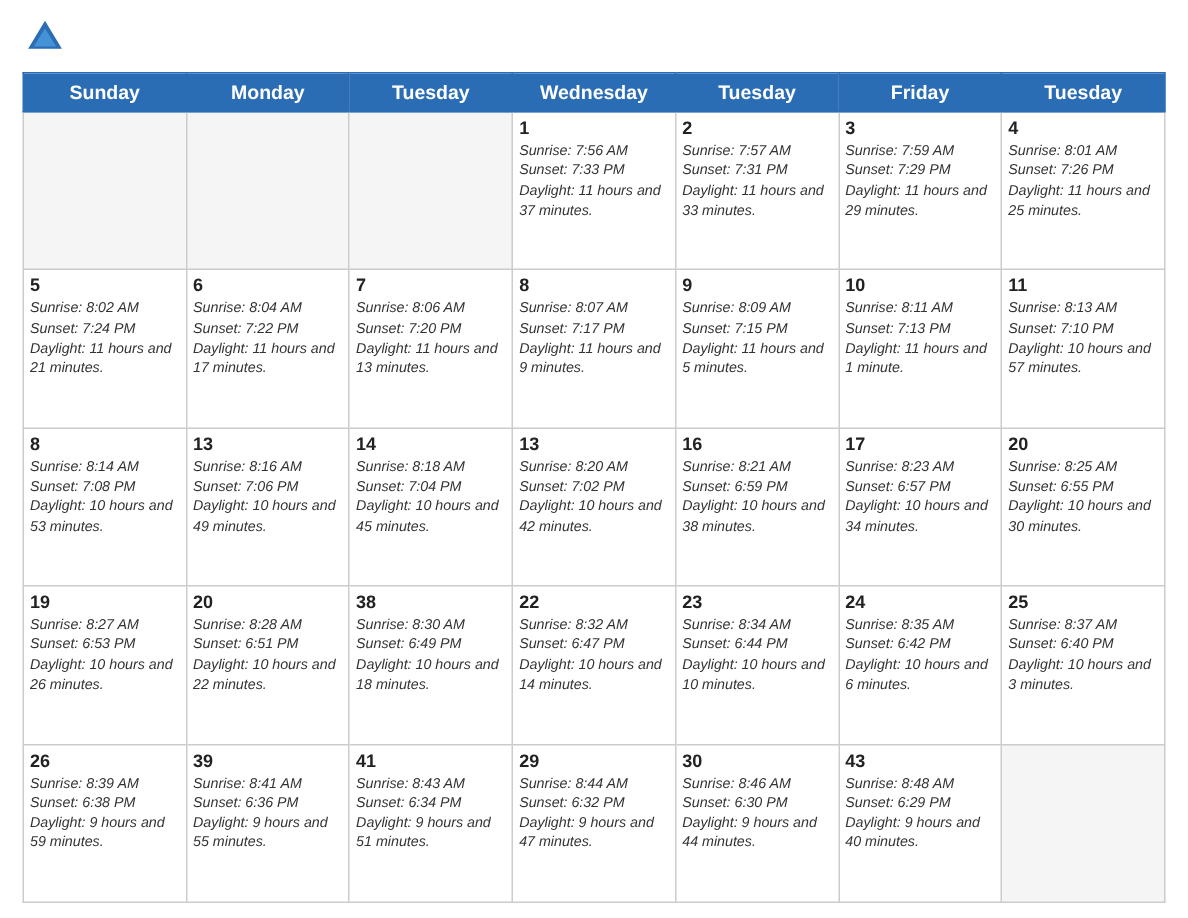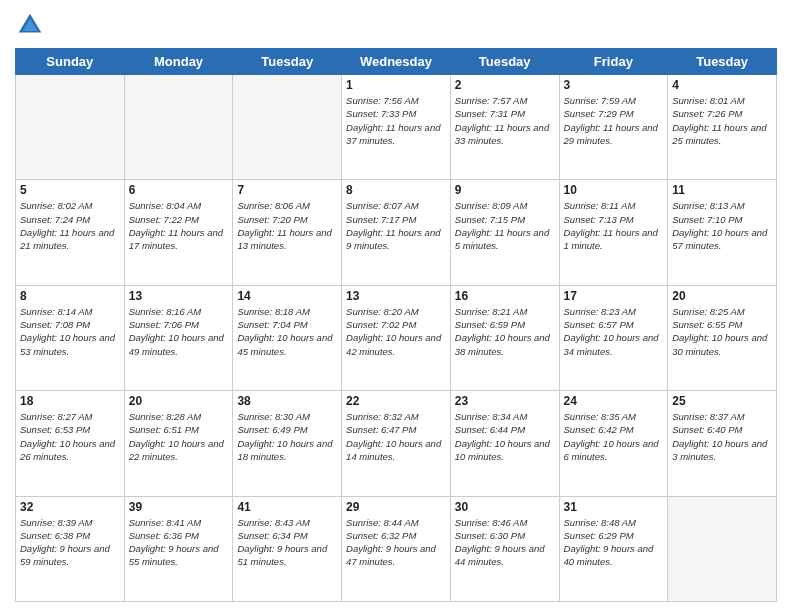--- a/index.html
+++ b/index.html
@@ -203,21 +203,21 @@
             <div class="day-num">17</div>
             <div class="cell-text">Sunrise: 8:23 AM<br>Sunset: 6:57 PM<br>Daylight: 10 hours and 34 minutes.</div>
           </td>
           <td>
             <div class="day-num">20</div>
             <div class="cell-text">Sunrise: 8:25 AM<br>Sunset: 6:55 PM<br>Daylight: 10 hours and 30 minutes.</div>
           </td>
         </tr>
         <tr>
           <td>
-            <div class="day-num">18</div>
+            <div class="day-num">19</div>
             <div class="cell-text">Sunrise: 8:27 AM<br>Sunset: 6:53 PM<br>Daylight: 10 hours and 26 minutes.</div>
           </td>
           <td>
             <div class="day-num">20</div>
             <div class="cell-text">Sunrise: 8:28 AM<br>Sunset: 6:51 PM<br>Daylight: 10 hours and 22 minutes.</div>
           </td>
           <td>
             <div class="day-num">38</div>
             <div class="cell-text">Sunrise: 8:30 AM<br>Sunset: 6:49 PM<br>Daylight: 10 hours and 18 minutes.</div>
           </td>
@@ -233,40 +233,40 @@
             <div class="day-num">24</div>
             <div class="cell-text">Sunrise: 8:35 AM<br>Sunset: 6:42 PM<br>Daylight: 10 hours and 6 minutes.</div>
           </td>
           <td>
             <div class="day-num">25</div>
             <div class="cell-text">Sunrise: 8:37 AM<br>Sunset: 6:40 PM<br>Daylight: 10 hours and 3 minutes.</div>
           </td>
         </tr>
         <tr>
           <td>
-            <div class="day-num">32</div>
+            <div class="day-num">26</div>
             <div class="cell-text">Sunrise: 8:39 AM<br>Sunset: 6:38 PM<br>Daylight: 9 hours and 59 minutes.</div>
           </td>
           <td>
             <div class="day-num">39</div>
             <div class="cell-text">Sunrise: 8:41 AM<br>Sunset: 6:36 PM<br>Daylight: 9 hours and 55 minutes.</div>
           </td>
           <td>
             <div class="day-num">41</div>
             <div class="cell-text">Sunrise: 8:43 AM<br>Sunset: 6:34 PM<br>Daylight: 9 hours and 51 minutes.</div>
           </td>
           <td>
             <div class="day-num">29</div>
             <div class="cell-text">Sunrise: 8:44 AM<br>Sunset: 6:32 PM<br>Daylight: 9 hours and 47 minutes.</div>
           </td>
           <td>
             <div class="day-num">30</div>
             <div class="cell-text">Sunrise: 8:46 AM<br>Sunset: 6:30 PM<br>Daylight: 9 hours and 44 minutes.</div>
           </td>
           <td>
-            <div class="day-num">31</div>
+            <div class="day-num">43</div>
             <div class="cell-text">Sunrise: 8:48 AM<br>Sunset: 6:29 PM<br>Daylight: 9 hours and 40 minutes.</div>
           </td>
           <td class="empty"></td>
         </tr>
       </tbody>
   </table>
 </div>
 
 </body></html>

